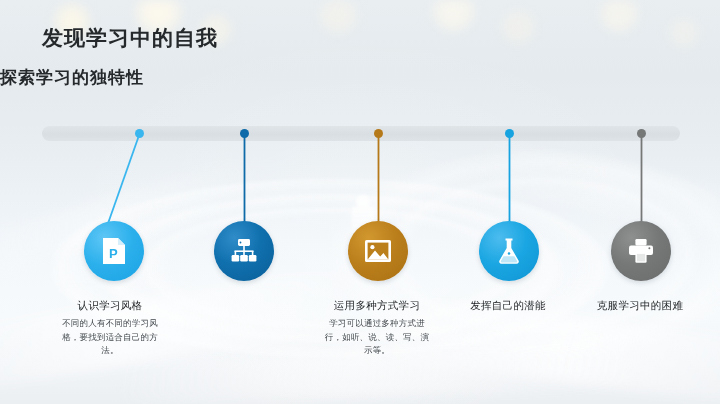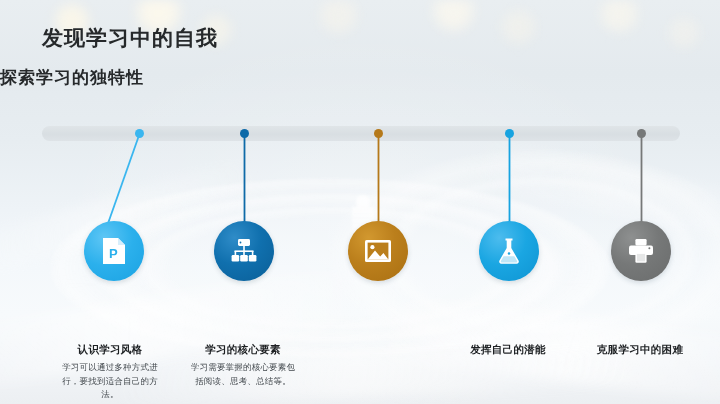--- a/index.html
+++ b/index.html
@@ -184,26 +184,25 @@
 
   
   .col {
     position: absolute;
     top: 298px;
     width: 130px;
     text-align: center;
   }
   .col-head {
     font-size: 10.5px;
-    font-weight: bold;
+    font-weight: normal;
     color: #1d2023;
     letter-spacing: .3px;
     line-height: 14px;
     margin-bottom: 5px;
-    margin-top: 44px;
   }
   .col-body {
     font-size: 8.5px;
     color: #42484d;
     line-height: 13.5px;
     letter-spacing: .2px;
     padding: 0 10px;
   }
 </style>
 </head>
@@ -236,21 +235,21 @@
     <span>
       <svg width="26" height="28" viewBox="0 0 26 28">
         <path d="M2 1 h15 l7 7 v19 h-22 z" fill="#ffffff"></path>
         <path d="M17 1 l7 7 h-7 z" fill="#d7eefb"></path>
         <text x="8" y="21" font-family="Liberation Sans, sans-serif" font-size="13" font-weight="bold" fill="#2bb0ec">P</text>
       </svg>
     </span>
   </div>
   <div class="col" style="left:45px;">
     <div class="col-head">认识学习风格</div>
-    <div class="col-body">学习可以通过多种方式进行，要找到适合自己的方法。</div>
+    <div class="col-body">不同的人有不同的学习风格，要找到适合自己的方法。</div>
   </div>
 
   <div class="node-dot" style="left:240px; background:#0e6aa8;"></div>
   <svg class="stem" style="left:243px; top:132px;" width="3" height="92" viewBox="0 0 3 92">
     <line x1="1.5" y1="0" x2="1.5" y2="92" stroke="#0e6aa8" stroke-width="1.8"></line>
   </svg>
   <div class="circle" style="left:214px; top:221px; background:radial-gradient(circle at 34% 28%, #2f8cc8 0%, #1070ae 45%, #0a5e97 100%);">
     <span>
       <svg width="28" height="26" viewBox="0 0 28 26">
         <rect x="8" y="1" width="12" height="7" rx="1.4" fill="#ffffff"></rect>
@@ -259,38 +258,38 @@
         <rect x="4.5" y="12.4" width="19" height="1.6" fill="#ffffff"></rect>
         <rect x="4.6" y="13" width="1.6" height="4" fill="#ffffff"></rect>
         <rect x="13.2" y="13" width="1.6" height="4" fill="#ffffff"></rect>
         <rect x="21.8" y="13" width="1.6" height="4" fill="#ffffff"></rect>
         <rect x="1.6" y="17" width="7.6" height="6.4" rx="1.2" fill="#ffffff"></rect>
         <rect x="10.2" y="17" width="7.6" height="6.4" rx="1.2" fill="#ffffff"></rect>
         <rect x="18.8" y="17" width="7.6" height="6.4" rx="1.2" fill="#ffffff"></rect>
       </svg>
     </span>
   </div>
-  <div class="col" style="left:178px;">
-    <div class="col-head">学习的核心要素</div>
-    <div class="col-body">学习需要掌握的核心要素包括阅读、思考、总结等。</div>
-  </div>
 
   <div class="node-dot" style="left:374px; background:#b5791a;"></div>
   <svg class="stem" style="left:377px; top:132px;" width="3" height="92" viewBox="0 0 3 92">
     <line x1="1.5" y1="0" x2="1.5" y2="92" stroke="#b5791a" stroke-width="1.8"></line>
   </svg>
   <div class="circle" style="left:348px; top:221px; background:radial-gradient(circle at 34% 28%, #d2982f 0%, #bb7f1c 45%, #a96f12 100%);">
     <span>
       <svg width="28" height="24" viewBox="0 0 28 24">
         <rect x="1" y="1" width="26" height="22" rx="1.6" fill="#ffffff"></rect>
         <rect x="3.6" y="3.6" width="20.8" height="16.8" fill="#bb7f1c"></rect>
         <circle cx="8.4" cy="8.2" r="2.1" fill="#ffffff"></circle>
         <path d="M3.6 20.4 L11 11.6 L16.2 17.6 L19.4 14 L24.4 20.4 Z" fill="#ffffff"></path>
       </svg>
     </span>
+  </div>
+  <div class="col" style="left:312px;">
+    <div class="col-head">运用多种方式学习</div>
+    <div class="col-body">学习可以通过多种方式进行，如听、说、读、写、演示等。</div>
   </div>
 
   <div class="node-dot" style="left:505px; background:#17a3e0;"></div>
   <svg class="stem" style="left:508px; top:132px;" width="3" height="92" viewBox="0 0 3 92">
     <line x1="1.5" y1="0" x2="1.5" y2="92" stroke="#17a3e0" stroke-width="1.8"></line>
   </svg>
   <div class="circle" style="left:479px; top:221px; background:radial-gradient(circle at 34% 28%, #4cbcee 0%, #1aa6e2 46%, #0e94d2 100%);">
     <span>
       <svg width="26" height="28" viewBox="0 0 26 28">
         <path d="M9.5 1.5 h7 v2 h-1.2 v7.4 l7.2 12.6 a2.2 2.2 0 0 1 -1.9 3.3 h-15.2 a2.2 2.2 0 0 1 -1.9 -3.3 l7.2 -12.6 v-7.4 h-1.2 z" fill="#ffffff"></path>

